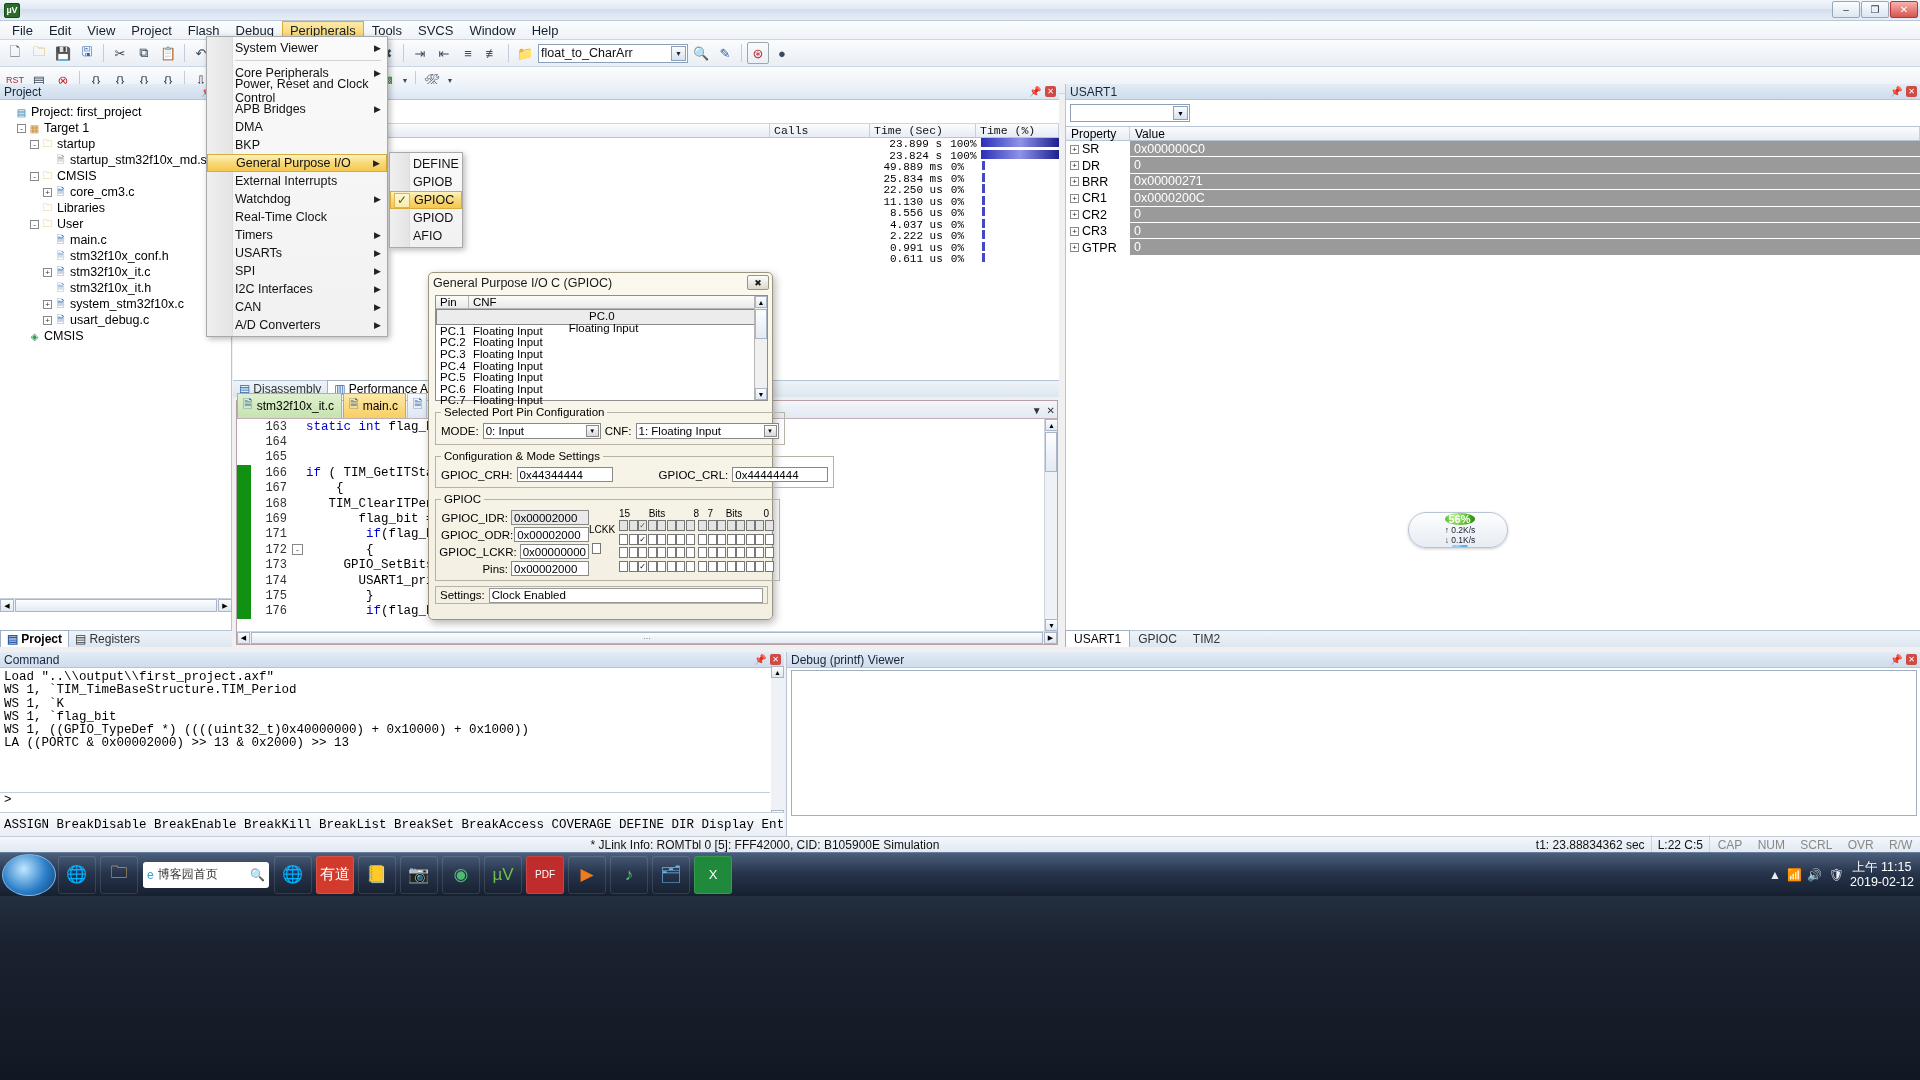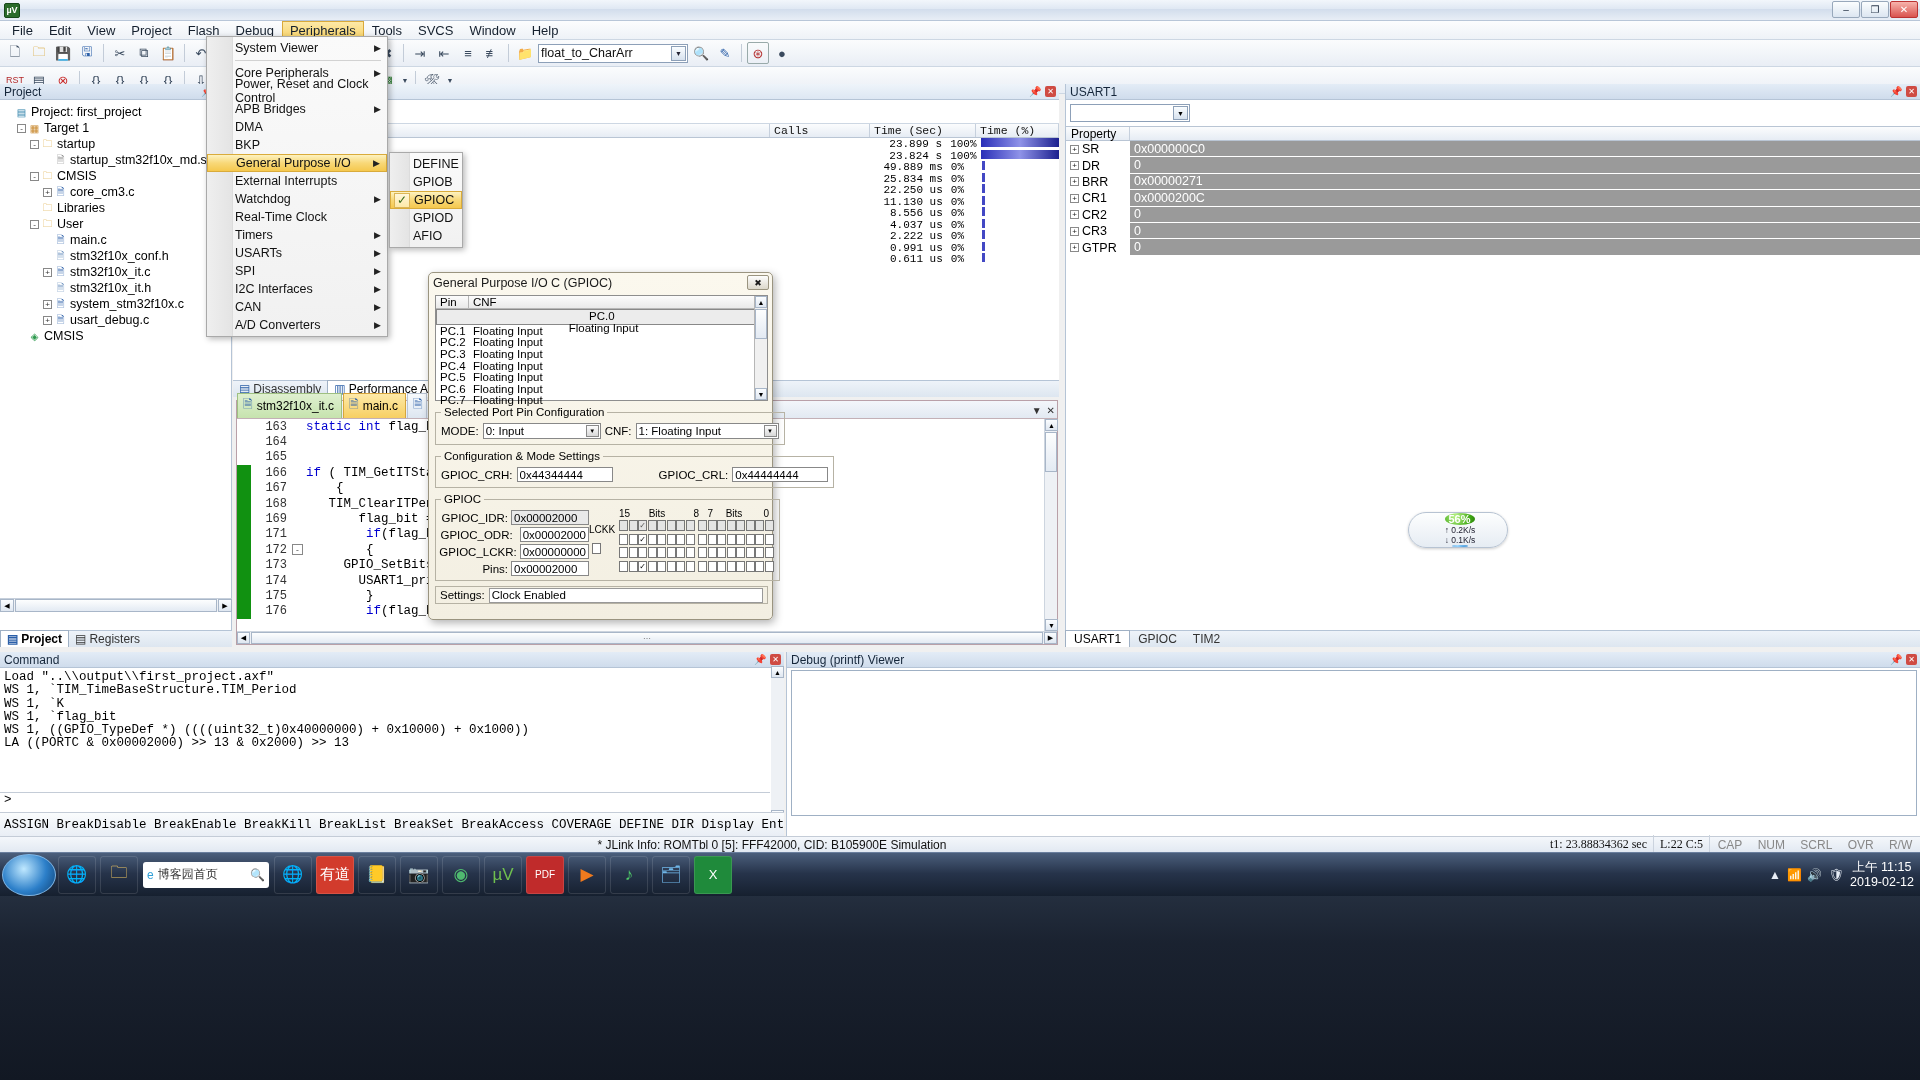--- a/index.html
+++ b/index.html
@@ -228,21 +228,21 @@
   #dbgtabs { position:absolute; left:786px; bottom:14px; width:1134px; height:18px;
      background:linear-gradient(#eef3f9,#dde6f0); display:flex; align-items:flex-end;
      font-size:12px; border-top:1px solid #b5c4d6;}
   .gtab { padding:1px 6px; display:flex; align-items:center; gap:3px; color:#333;}
   .gtab.active { background:#fff; border:1px solid #9fb0c4; border-bottom:none; color:#000; font-weight:bold;}
 
   
   #status { left:0; top:836px; width:1920px; height:16px;
      background:linear-gradient(#f4f7fb,#e2e9f2); border-top:1px solid #c4ccd7;
      display:flex; align-items:center; font-size:12px; color:#111; }
-  #status .seg { padding:0 6px; border-right:1px solid #cbd3de; height:20px; display:flex; align-items:center;font-family:Liberation Serif, serif;}
+  #status .seg { padding:0 6px; border-right:1px solid #cbd3de; height:20px; display:flex; align-items:center;}
   #status .cap { padding:0 4px; color:#888; }
 
   
   #taskbar { left:0; top:852px; width:1920px; height:228px;
      background:linear-gradient(#2d3a4c,#1a2230 40%,#121823); }
   #tbinner { position:absolute; left:0; top:0; width:1920px; height:44px;
      background:linear-gradient(#4b5f7c,#26334a 48%,#16202f);
      border-top:1px solid #6a7f9e; display:flex; align-items:center; }
   #startbtn { width:54px;height:42px;border-radius:50%; margin-left:2px;
      background:radial-gradient(circle at 40% 35%, #bfe8ff, #2c7fc9 55%, #0d3f72);
@@ -722,20 +722,21 @@
     <span class="pbtns">
       <span class="pbtn">📌</span>
       <span class="pbtn x">✕</span>
     </span>
   </div>
   <div id="usartcombo">
     <span class="a">▼</span>
   </div>
   <div class="prophdr">
     <div style="width:64px">Property</div>
+    <div style="flex:1">Value</div>
   </div>
   <div id="usartrows">
       <div class="proprow">
         <div class="pn">
           <span class="plus">+</span>
           <span>SR</span>
         </div>
         <div class="pv">0x000000C0</div>
       </div>
       <div class="proprow">
@@ -927,21 +928,21 @@
     </fieldset>
 
     <fieldset class="gb" style="padding-bottom:4px">
       <legend>GPIOC</legend>
       <div style="display:flex">
         <div style="width:148px">
           <div class="fr" style="justify-content:flex-end;gap:3px">
             <span class="lbl">GPIOC_IDR:</span>
             <div class="tin ro" style="width:78px">0x00002000</div>
           </div>
-          <div class="fr" style="justify-content:flex-end;gap:7px">
+          <div class="fr" style="justify-content:flex-end;gap:1px">
             <span class="lbl">GPIOC_ODR:</span>
             <div class="tin" style="width:78px">0x00002000</div>
           </div>
           <div class="fr" style="justify-content:flex-end;gap:3px">
             <span class="lbl">GPIOC_LCKR:</span>
             <div class="tin" style="width:78px">0x00000000</div>
           </div>
           <div class="fr" style="justify-content:flex-end;gap:3px">
             <span class="lbl">Pins:</span>
             <div class="tin" style="width:78px">0x00002000</div>

